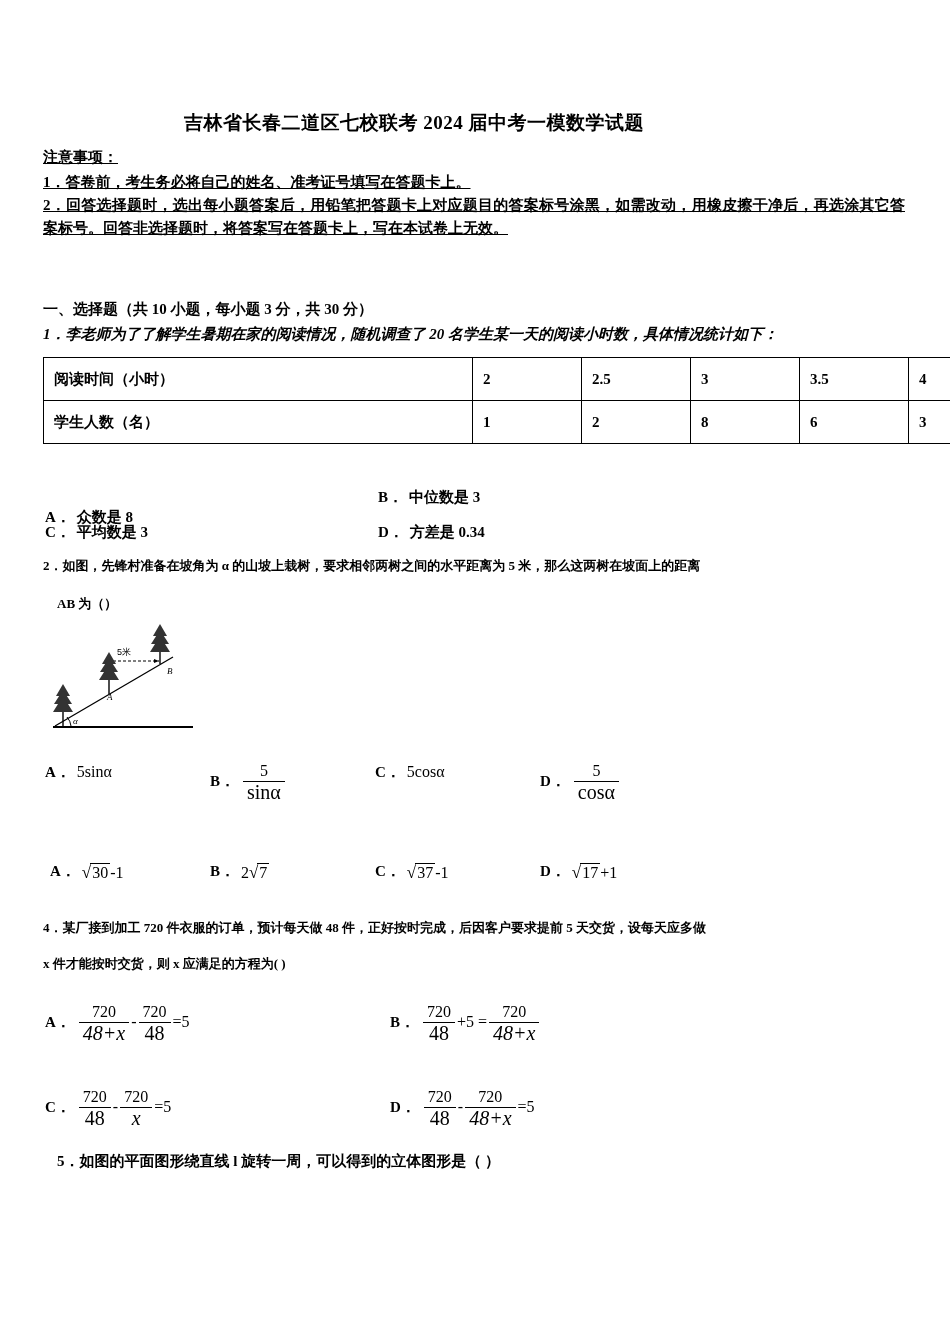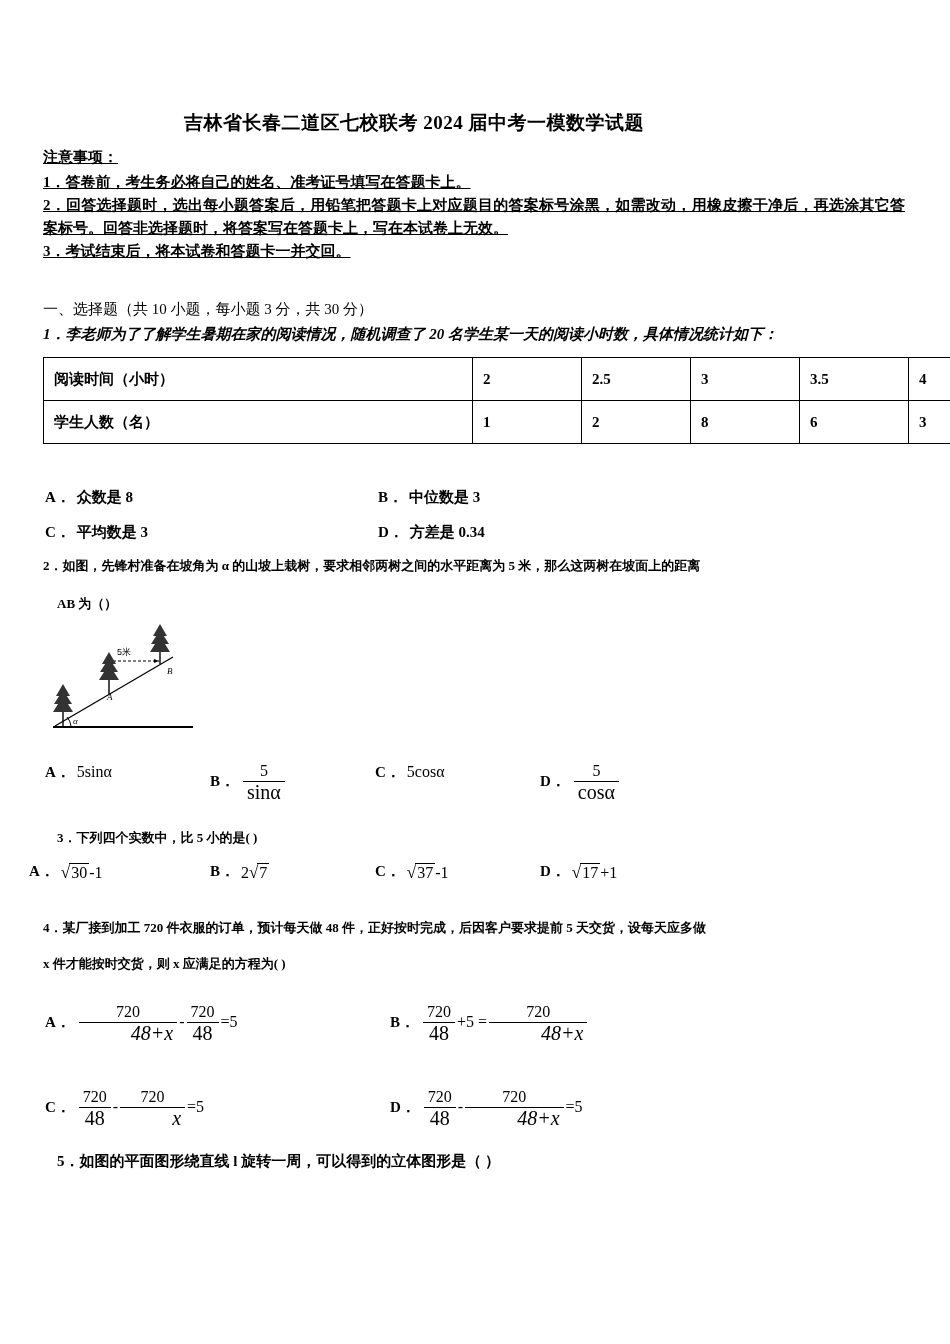--- a/index.html
+++ b/index.html
@@ -48,21 +48,21 @@
     font-size: 15px;
     font-weight: bold;
     line-height: 23px;
     text-align: justify;
   }
   .section-head {
     position: absolute;
     left: 43px;
     top: 300px;
     font-size: 15px;
-    font-weight: normal;
+    font-weight: bold;
   }
   .q1-stem {
     position: absolute;
     left: 43px;
     top: 325px;
     width: 870px;
     font-size: 15px;
     font-weight: bold;
     font-style: italic;
   }
@@ -126,21 +126,21 @@
     display: block;
     padding: 1px 4px 0 4px;
     font-size: 20px;
     line-height: 18px;
   }
   .mathtext {
     font-family: "Liberation Serif", serif;
     font-weight: normal;
     font-size: 16px;
   }
-  .mathitalic { font-style: italic; margin-left: 48px; }
+  .mathitalic { font-style: italic; }
   
   .radical {
     display: inline-block;
     position: relative;
     font-family: "Liberation Serif", serif;
     font-weight: normal;
     font-size: 16px;
     vertical-align: middle;
   }
   .radical .rsym { font-size: 17px; }
@@ -172,21 +172,20 @@
 <body>
 
 <div class="page">
 
   <h1 class="doc-title">吉林省长春二道区七校联考 2024 届中考一模数学试题</h1>
 
   <div class="notice-block">
     <div class="notice-title">注意事项：</div>
     <div class="notice-line">1．答卷前，考生务必将自己的姓名、准考证号填写在答题卡上。</div>
     <div class="notice-line">2．回答选择题时，选出每小题答案后，用铅笔把答题卡上对应题目的答案标号涂黑，如需改动，用橡皮擦干净后，再选涂其它答案标号。回答非选择题时，将答案写在答题卡上，写在本试卷上无效。</div>
-    <div class="notice-line">3．考试结束后，将本试卷和答题卡一并交回。</div>
   </div>
 
   <div class="section-head">一、选择题（共 10 小题，每小题 3 分，共 30 分）</div>
 
   <div class="q1-stem">1．李老师为了了解学生暑期在家的阅读情况，随机调查了 20 名学生某一天的阅读小时数，具体情况统计如下：</div>
 
   <table class="stat-table">
     <tbody>
       <tr>
         <td class="label-cell">阅读时间（小时）</td>
@@ -201,21 +200,21 @@
         <td class="data-cell">1</td>
         <td class="data-cell">2</td>
         <td class="data-cell">8</td>
         <td class="data-cell">6</td>
         <td class="data-cell">3</td>
       </tr>
     </tbody>
   </table>
 
 
-  <div class="opt" style="left:45px; top:488px;">
+  <div class="opt" style="left:45px; top:508px;">
     <span class="lbl">A．</span><span>众数是 8</span>
   </div>
   <div class="opt" style="left:378px; top:488px;">
     <span class="lbl">B．</span><span>中位数是 3</span>
   </div>
   <div class="opt" style="left:45px; top:523px;">
     <span class="lbl">C．</span><span>平均数是 3</span>
   </div>
   <div class="opt" style="left:378px; top:523px;text-align:right;">
     <span class="lbl">D．</span><span>方差是 0.34</span>
@@ -271,23 +270,22 @@
   <div class="opt" style="left:210px; top:763px;">
     <span class="lbl">B．</span><span class="frac"><span class="num">5</span><span class="den">sinα</span></span>
   </div>
   <div class="opt" style="left:375px; top:763px;">
     <span class="lbl">C．</span><span class="mathtext">5cosα</span>
   </div>
   <div class="opt" style="left:540px; top:763px;">
     <span class="lbl">D．</span><span class="frac"><span class="num">5</span><span class="den">cosα</span></span>
   </div>
 
-  <div class="q-stem" style="left:57px; top:822px;">3．下列四个实数中，比 5 小的是(  )</div>
-
-  <div class="opt" style="left:29px; top:862px;">
+
+  <div class="opt" style="left:50px; top:862px;">
     <span class="lbl">A．</span><span class="radical"><span class="coef"></span><span class="rsym">√</span><span class="rbody">30</span><span>-1</span></span>
   </div>
   <div class="opt" style="left:210px; top:862px;">
     <span class="lbl">B．</span><span class="radical"><span class="coef mathtext">2</span><span class="rsym">√</span><span class="rbody">7</span><span></span></span>
   </div>
   <div class="opt" style="left:375px; top:862px;">
     <span class="lbl">C．</span><span class="radical"><span class="coef"></span><span class="rsym">√</span><span class="rbody">37</span><span>-1</span></span>
   </div>
   <div class="opt" style="left:540px; top:862px;">
     <span class="lbl">D．</span><span class="radical"><span class="coef"></span><span class="rsym">√</span><span class="rbody">17</span><span>+1</span></span>

